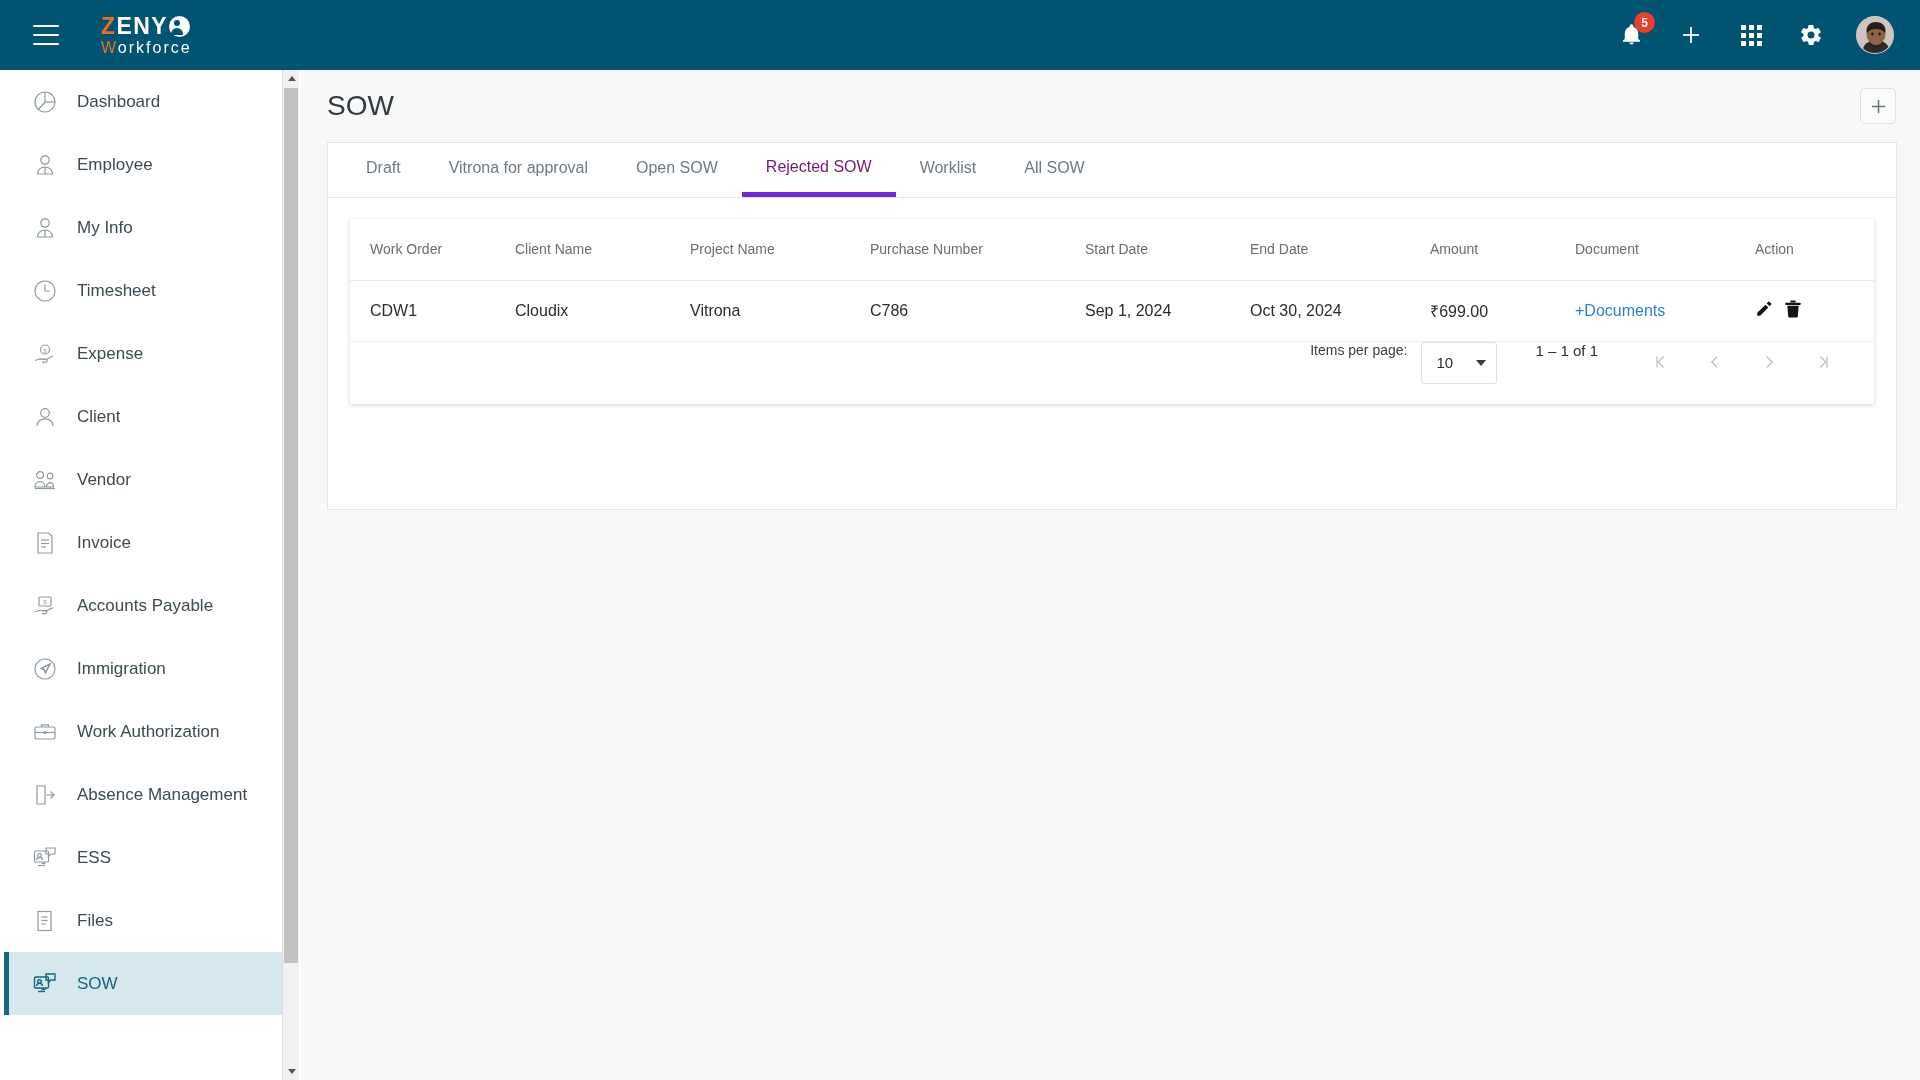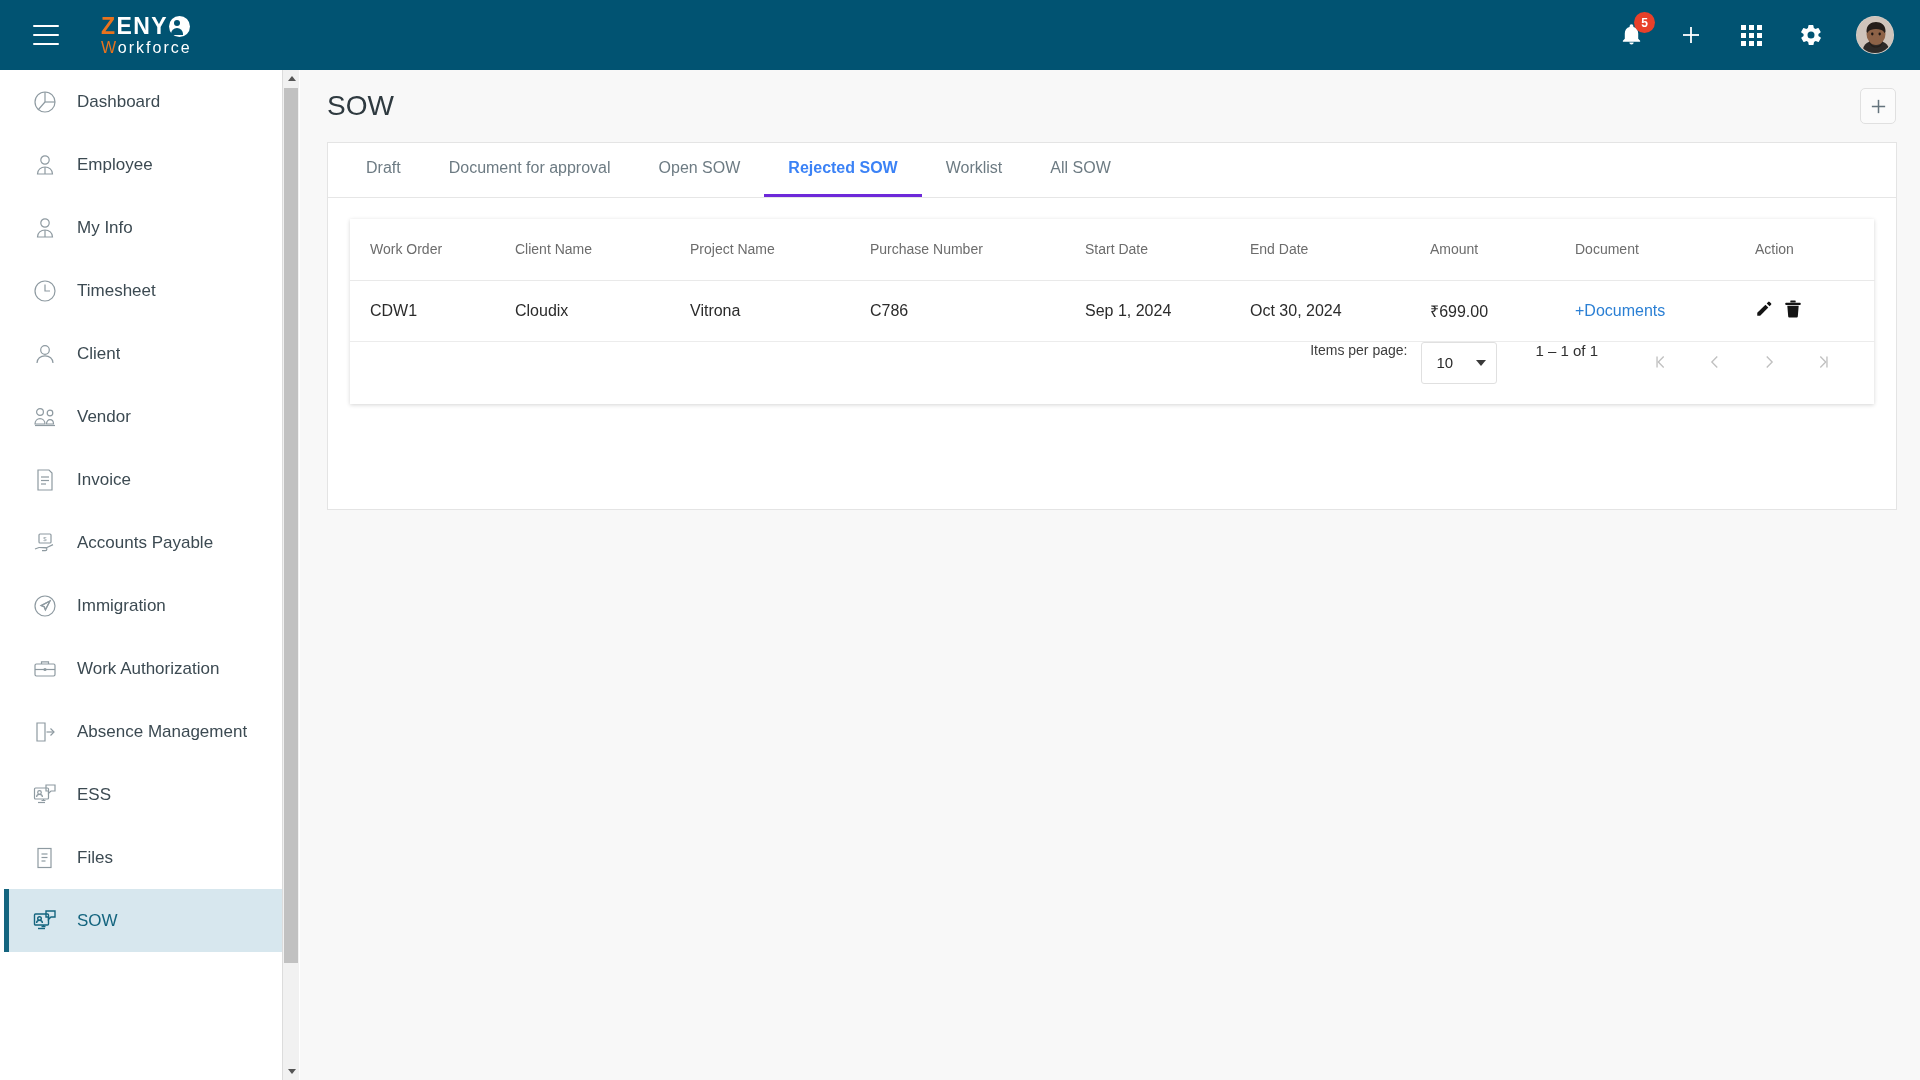--- a/index.html
+++ b/index.html
@@ -162,21 +162,21 @@
     border-bottom: 1px solid #e6e6e6;
     padding-left: 14px;
   }
   .tab {
     height: 55px; display: flex; align-items: center;
     padding: 0 24px;
     font-size: 16px; color: #6d7b83; cursor: pointer;
     border-bottom: 3px solid transparent;
     white-space: nowrap;
   }
-  .tab.active { color: #3b82f6; border-bottom: 3px solid #6d28d9; font-weight: bold; }
+  .tab.active { color: #701a75; border-bottom: 5px solid #6d28d9; font-weight: normal; }
 
   
   .search-row {
     display: flex; align-items: center;
     padding: 25px 0 0 22px; gap: 12px;
   }
   .search-box {
     width: 339px; height: 41px;
     border: 1px solid #dcdcdc; border-radius: 4px;
     display: flex; align-items: center;
@@ -358,20 +358,31 @@
   <div class="side-item">
     <span class="si-icon">
       <svg width="26" height="26" viewBox="0 0 26 26" fill="none" stroke="currentColor" stroke-width="1.2">
           <circle cx="13" cy="13" r="10"></circle>
           <polyline points="13,6.5 13,13 18,13"></polyline>
         </svg>
     </span>
     <span class="side-label">Timesheet</span>
   </div>
 
+  <div class="side-item">
+    <span class="si-icon">
+      <svg width="26" height="26" viewBox="0 0 26 26" fill="none" stroke="currentColor" stroke-width="1.2">
+          <circle cx="13" cy="8.5" r="4.5"></circle>
+          <text x="13" y="11.5" font-size="6" fill="currentColor" stroke="none" text-anchor="middle">$</text>
+          <path d="M3 19.5l4-1.5h6.5a1.6 1.6 0 0 1 0 3.2H10"></path>
+          <path d="M7 18l7 .5 7-3.5"></path>
+        </svg>
+    </span>
+    <span class="side-label">Expense</span>
+  </div>
 
   <div class="side-item">
     <span class="si-icon">
       <svg width="26" height="26" viewBox="0 0 26 26" fill="none" stroke="currentColor" stroke-width="1.2">
           <circle cx="13" cy="9" r="4.3"></circle>
           <path d="M5 22c0-4.4 3.6-7.2 8-7.2s8 2.8 8 7.2"></path>
         </svg>
     </span>
     <span class="side-label">Client</span>
   </div>
@@ -508,21 +519,21 @@
           <line x1="10" y1="3" x2="10" y2="17"></line>
           <line x1="3" y1="10" x2="17" y2="10"></line>
         </svg>
     </div>
   </div>
 
   <div class="card">
 
     <div class="tabs">
       <div class="tab">Draft</div>
-      <div class="tab">Document for approval</div>
+      <div class="tab">Vitrona for approval</div>
       <div class="tab">Open SOW</div>
       <div class="tab active">Rejected SOW</div>
       <div class="tab">Worklist</div>
       <div class="tab">All SOW</div>
     </div>
 
 
     <div class="table-card">
       <table>
         <thead>

